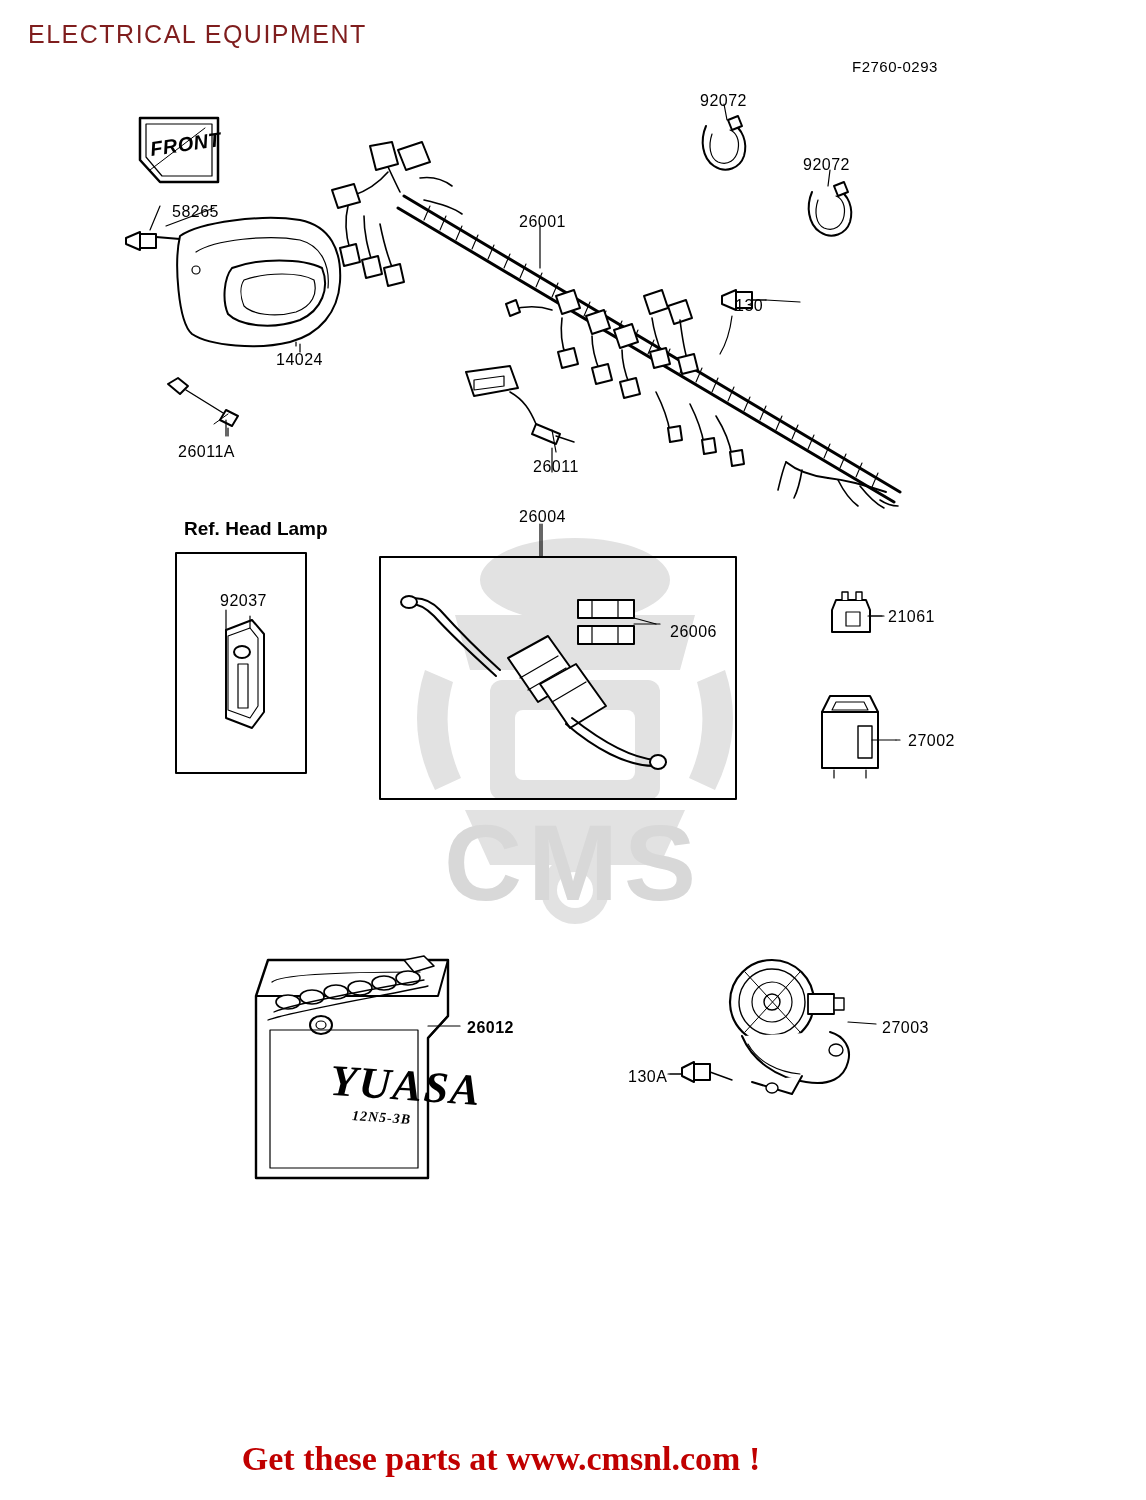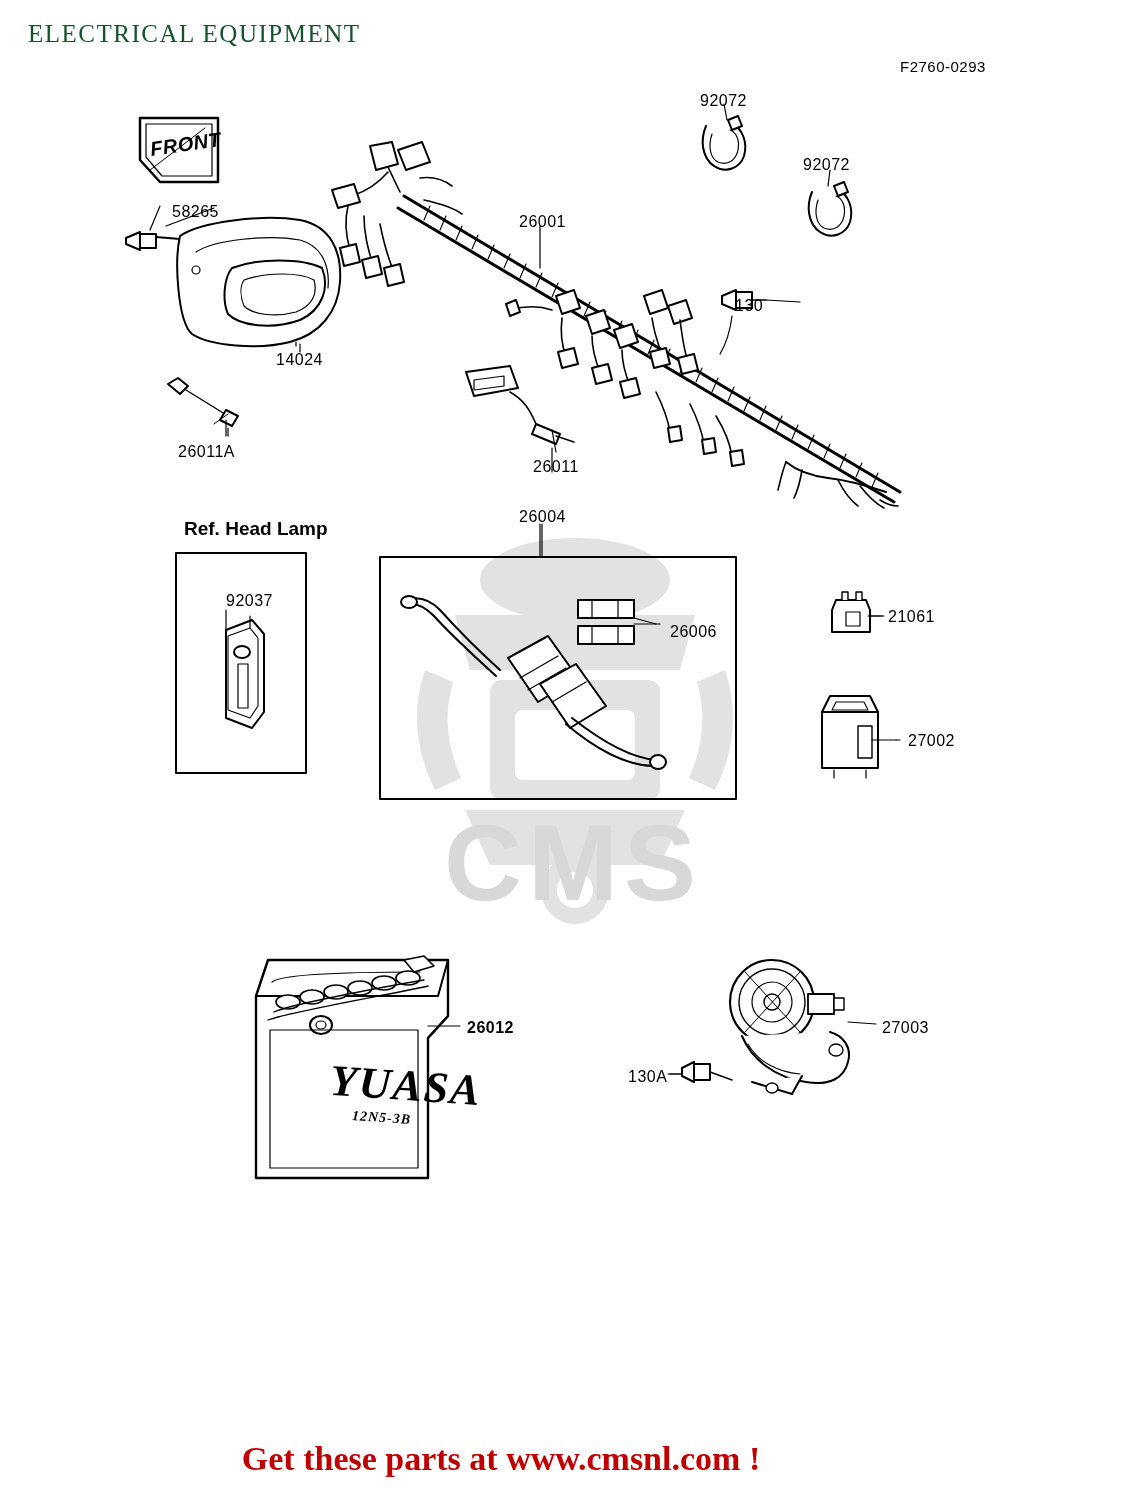--- a/index.html
+++ b/index.html
@@ -19,31 +19,30 @@
     position: relative;
     width: 1146px;
     height: 1500px;
   }
   .page-title {
     position: absolute;
     left: 28px;
     top: 20px;
     font-size: 25px;
     letter-spacing: 1.5px;
-    color: #14532d;
-    font-family: Liberation Serif, serif;
+    color: #7f1d1d;
+    font-family: Liberation Sans, sans-serif;
   }
   .diagram-code {
     position: absolute;
     left: 852px;
     top: 58px;
     font-size: 15px;
     letter-spacing: 0.5px;
     font-family: "Liberation Sans", sans-serif;
-    margin-left: 48px;
   }
   .footer-cta {
     position: absolute;
     left: 0;
     top: 1440px;
     width: 1002px;
     text-align: center;
     font-size: 34px;
     font-weight: bold;
     color: #c00000;
@@ -400,21 +399,21 @@
 
   <div class="label" style="left:172px; top:203px;">58265</div>
   <div class="label" style="left:276px; top:351px;">14024</div>
   <div class="label" style="left:178px; top:443px;">26011A</div>
   <div class="label" style="left:533px; top:458px;">26011</div>
   <div class="label" style="left:519px; top:213px;">26001</div>
   <div class="label" style="left:700px; top:92px;">92072</div>
   <div class="label" style="left:803px; top:156px;">92072</div>
   <div class="label" style="left:735px; top:297px;">130</div>
   <div class="label" style="left:519px; top:508px;">26004</div>
-  <div class="label" style="left:220px; top:592px;margin-left:6px;">92037</div>
+  <div class="label" style="left:220px; top:592px;">92037</div>
   <div class="label" style="left:670px; top:623px;">26006</div>
   <div class="label" style="left:888px; top:608px;">21061</div>
   <div class="label" style="left:908px; top:732px;">27002</div>
   <div class="label" style="left:467px; top:1019px;font-weight:bold;">26012</div>
   <div class="label" style="left:882px; top:1019px;">27003</div>
   <div class="label" style="left:628px; top:1068px;">130A</div>
 
   <div class="footer-cta">Get these parts at www.cmsnl.com !</div>
 </div>
 

